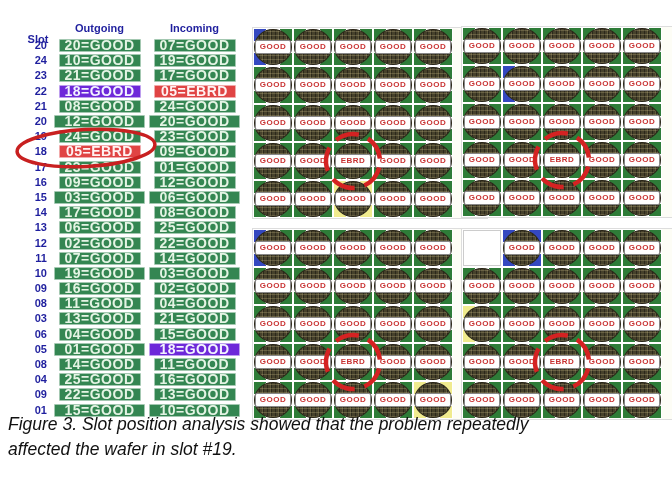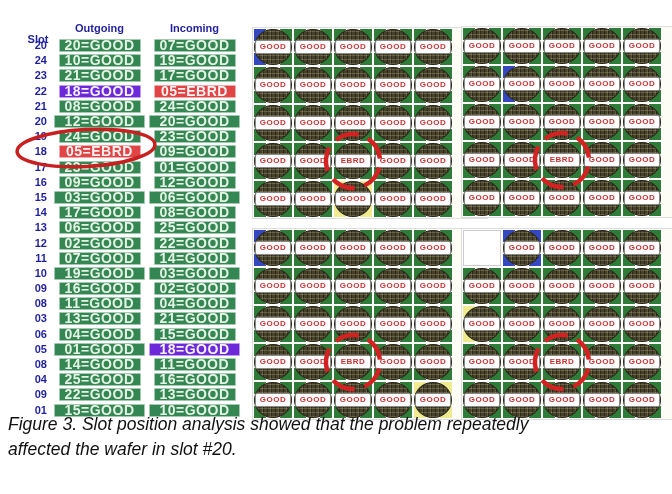--- a/index.html
+++ b/index.html
@@ -810,16 +810,16 @@
           <div class="wlabel">GOOD</div>
         </div>
       </div>
       <svg class="map-overlay" width="200" height="190" viewBox="0 0 200 190">
         <circle cx="100" cy="133" r="27" fill="none" stroke="#d42222" stroke-width="4.5" stroke-dasharray="24 10" transform="rotate(14 100 133)"></circle>
       </svg>
     </div>
 
   <div id="caption">
     <div>Figure 3. Slot position analysis showed that the problem repeatedly</div>
-    <div>affected the wafer in slot #20.</div>
+    <div>affected the wafer in slot #19.</div>
   </div>
 
 </div>
 
 </body></html>

